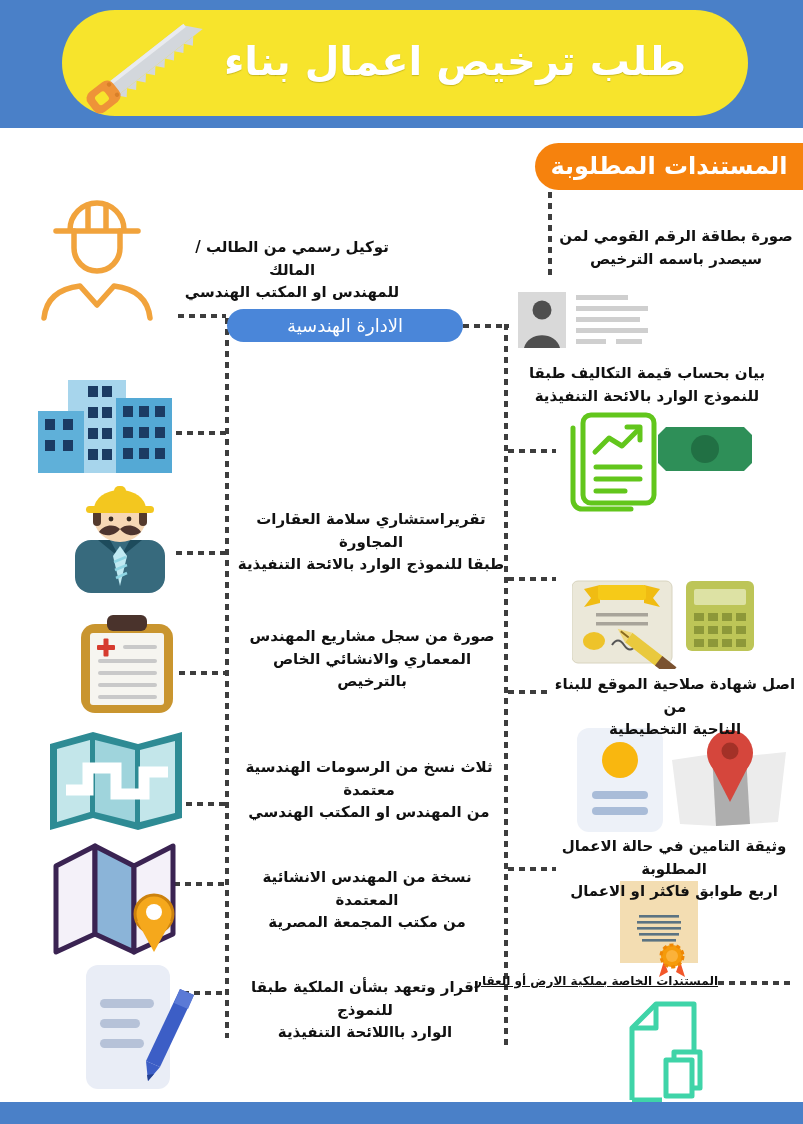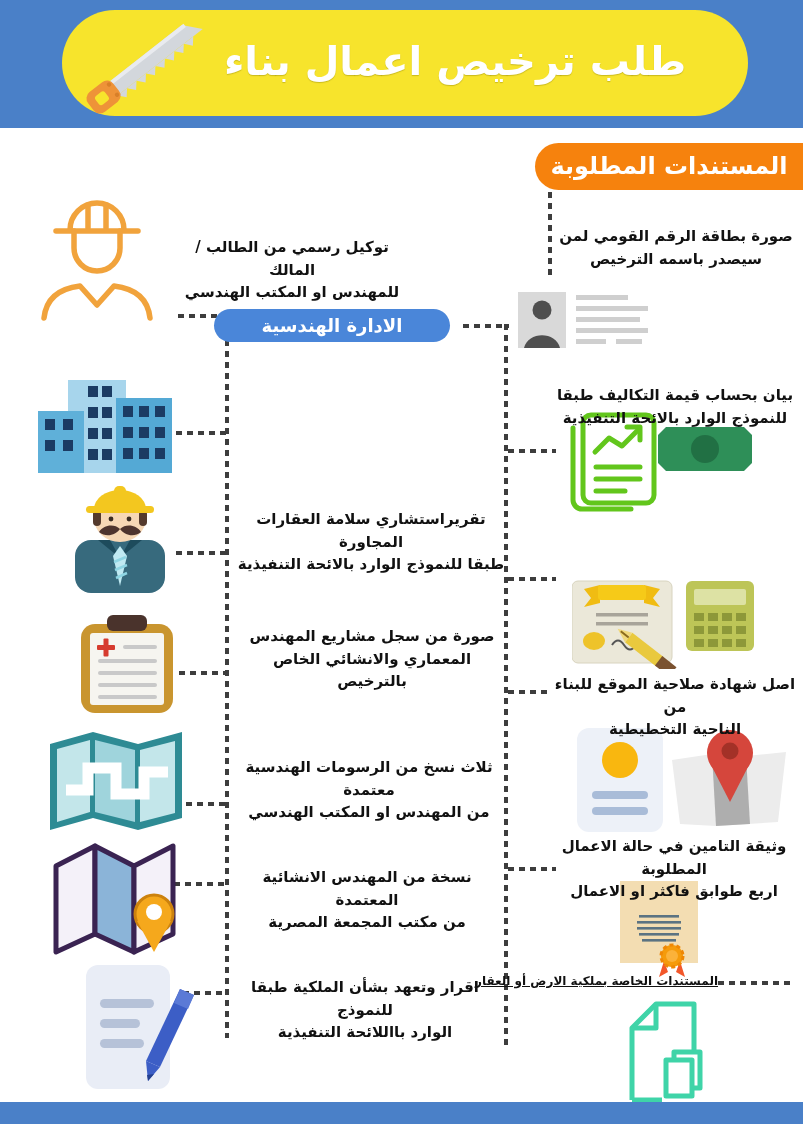--- a/index.html
+++ b/index.html
@@ -12,35 +12,35 @@
   .banner { position:absolute; left:62px; top:10px; width:686px; height:106px; background:#f7e42c; border-radius:53px; }
   .title  { position:absolute; left:190px; top:38px; width:530px; text-align:center;
             font-size:40px; font-weight:bold; color:#ffffff; direction:rtl; letter-spacing:1px;
             text-shadow:0 1px 1px rgba(120,110,0,.35); }
   .saw    { position:absolute; left:70px; top:18px; }
   
   .req-label { position:absolute; left:535px; top:143px; width:268px; height:47px;
                background:#f6820d; border-radius:24px 0 0 24px; color:#fff; font-weight:bold;
                font-size:24px; line-height:47px; text-align:center; direction:rtl; }
   
-  .eng-pill { position:absolute; left:214px; top:309px; width:236px; height:33px; background:#4a86d9;
-              border-radius:17px; color:#fff; font-size:18px; font-weight:bold; text-align:center;
+  .eng-pill { position:absolute; left:227px; top:309px; width:236px; height:33px; background:#4a86d9;
+              border-radius:17px; color:#fff; font-size:18px; font-weight:normal; text-align:center;
               line-height:33px; direction:rtl; }
   
   .txt { position:absolute; direction:rtl; text-align:center; font-weight:bold; color:#111;
          font-size:15px; line-height:1.5; white-space:pre-line; }
   .t-owner { left:150px; top:236px; width:218px;margin-left:33px; }
   .t-l1 { left:224px; top:400px; width:214px; }
   .t-l2 { left:232px; top:508px; width:278px; }
   .t-l3 { left:238px; top:625px; width:268px; }
   .t-l4 { left:230px; top:756px; width:278px; }
   .t-l5 { left:236px; top:866px; width:262px; }
   .t-l6 { left:226px; top:976px; width:278px; }
   .t-r1 { left:556px; top:225px; width:240px; }
-  .t-r2 { left:552px; top:362px; width:246px;margin-top:22px; }
+  .t-r2 { left:524px; top:362px; width:246px; }
   .t-r3 { left:550px; top:518px; width:248px; }
   .t-r4 { left:552px; top:673px; width:246px; }
   .t-r5 { left:548px; top:835px; width:252px; }
   .t-r6 { right:85px; top:972px; white-space:nowrap; font-size:12px;text-decoration:underline; }
   
   .dash-h { position:absolute; height:4px;
             background:repeating-linear-gradient(90deg,#3d3d3d 0 6px,transparent 6px 11px); }
   .dash-v { position:absolute; width:4px;
             background:repeating-linear-gradient(180deg,#3d3d3d 0 6px,transparent 6px 11px); }
   .c1 { left:178px; top:314px; width:48px; }

